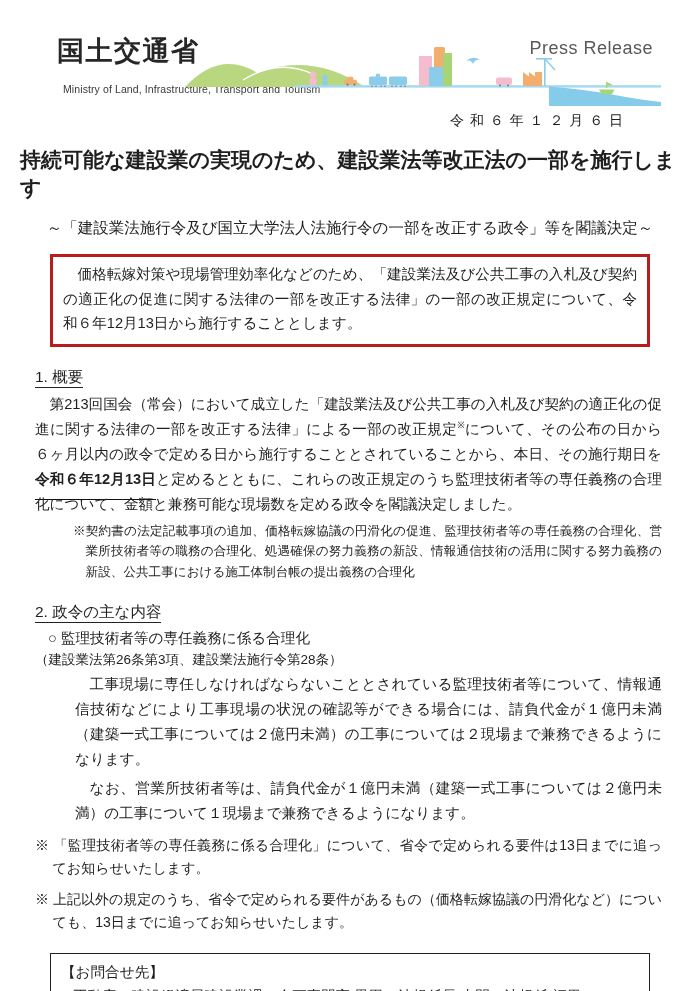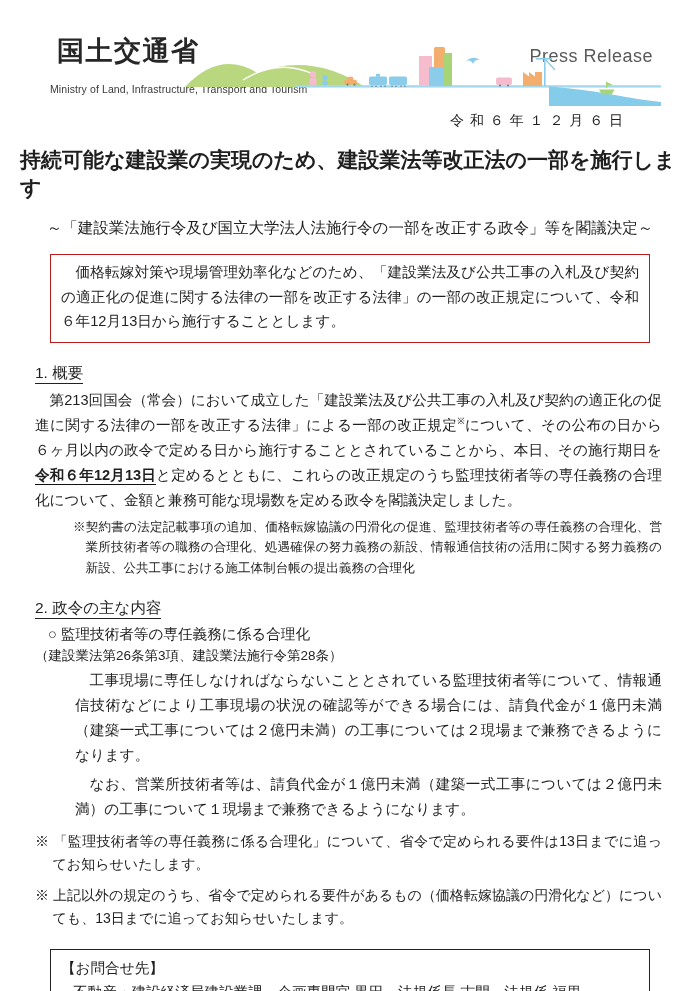--- a/index.html
+++ b/index.html
@@ -12,54 +12,54 @@
     color:#1f1f1f;
     overflow:hidden;
   }
   
   .header{position:relative;height:106px;}
   .ministry-ja{
     position:absolute;left:57px;top:33px;
     font-size:27px;font-weight:bold;color:#262626;letter-spacing:1.5px;
   }
   .ministry-en{
-    position:absolute;left:50px;top:83px;
+    position:absolute;left:63px;top:83px;
     font-size:10.5px;color:#3a3a3a;letter-spacing:0.1px;
   }
   .press-release{
-    position:absolute;right:47px;top:46px;
+    position:absolute;right:47px;top:38px;
     font-size:18px;color:#595959;letter-spacing:0.5px;
   }
   .artwork{position:absolute;left:183px;top:40px;}
   
   .meta{margin-top:6px;text-align:right;padding-right:71px;}
   .meta-date{font-size:14px;letter-spacing:0.42em;}
   .meta-dept{font-size:14px;letter-spacing:0.06em;margin-top:4px;}
   
   .title{margin:16px 20px 16px;text-align:left;font-size:21px;font-weight:bold;}
   .subtitle{margin:4px 10px 0;text-align:center;font-size:15.5px;}
   
   .summary-box{
     margin:15px 50px 0;
-    border:1px solid #b91c1c;
+    border:3px solid #b91c1c;
     padding:5px 10px 8px;
   }
   .summary-box p{
     margin:0;font-size:14.6px;line-height:1.68;text-indent:1em;text-align:justify;
   }
   
   .content{margin:0 38px 0 35px;}
   .sec-heading{margin:20px 0 4px;font-size:15.5px;font-weight:normal;}
   .sec-heading span{border-bottom:1.5px solid #222;padding-bottom:2px;}
   .body-para{
     margin:2px 0 0;font-size:14.6px;line-height:1.72;
     text-indent:1em;text-align:justify;
   }
   .sup-mark{font-size:9px;vertical-align:super;}
-  .bold-underline{font-weight:bold;border-bottom:1.5px solid #111;padding-bottom:1px;}
+  .bold-underline{font-weight:bold;border-bottom:1.5px solid #111;padding-bottom:12px;}
   .small-note{
     margin:4px 0 0 38px;font-size:12.6px;line-height:1.62;
     padding-left:1em;text-indent:-1em;text-align:justify;
   }
   .circle-item{margin:6px 0 0 13px;font-size:14.6px;}
   .legal-ref{margin-top:3px;text-align:left;font-size:13.5px;padding-right:22px;}
   .sec2-para{
     margin:3px 0 0 40px;font-size:14.6px;line-height:1.72;
     text-indent:1em;text-align:justify;
   }

